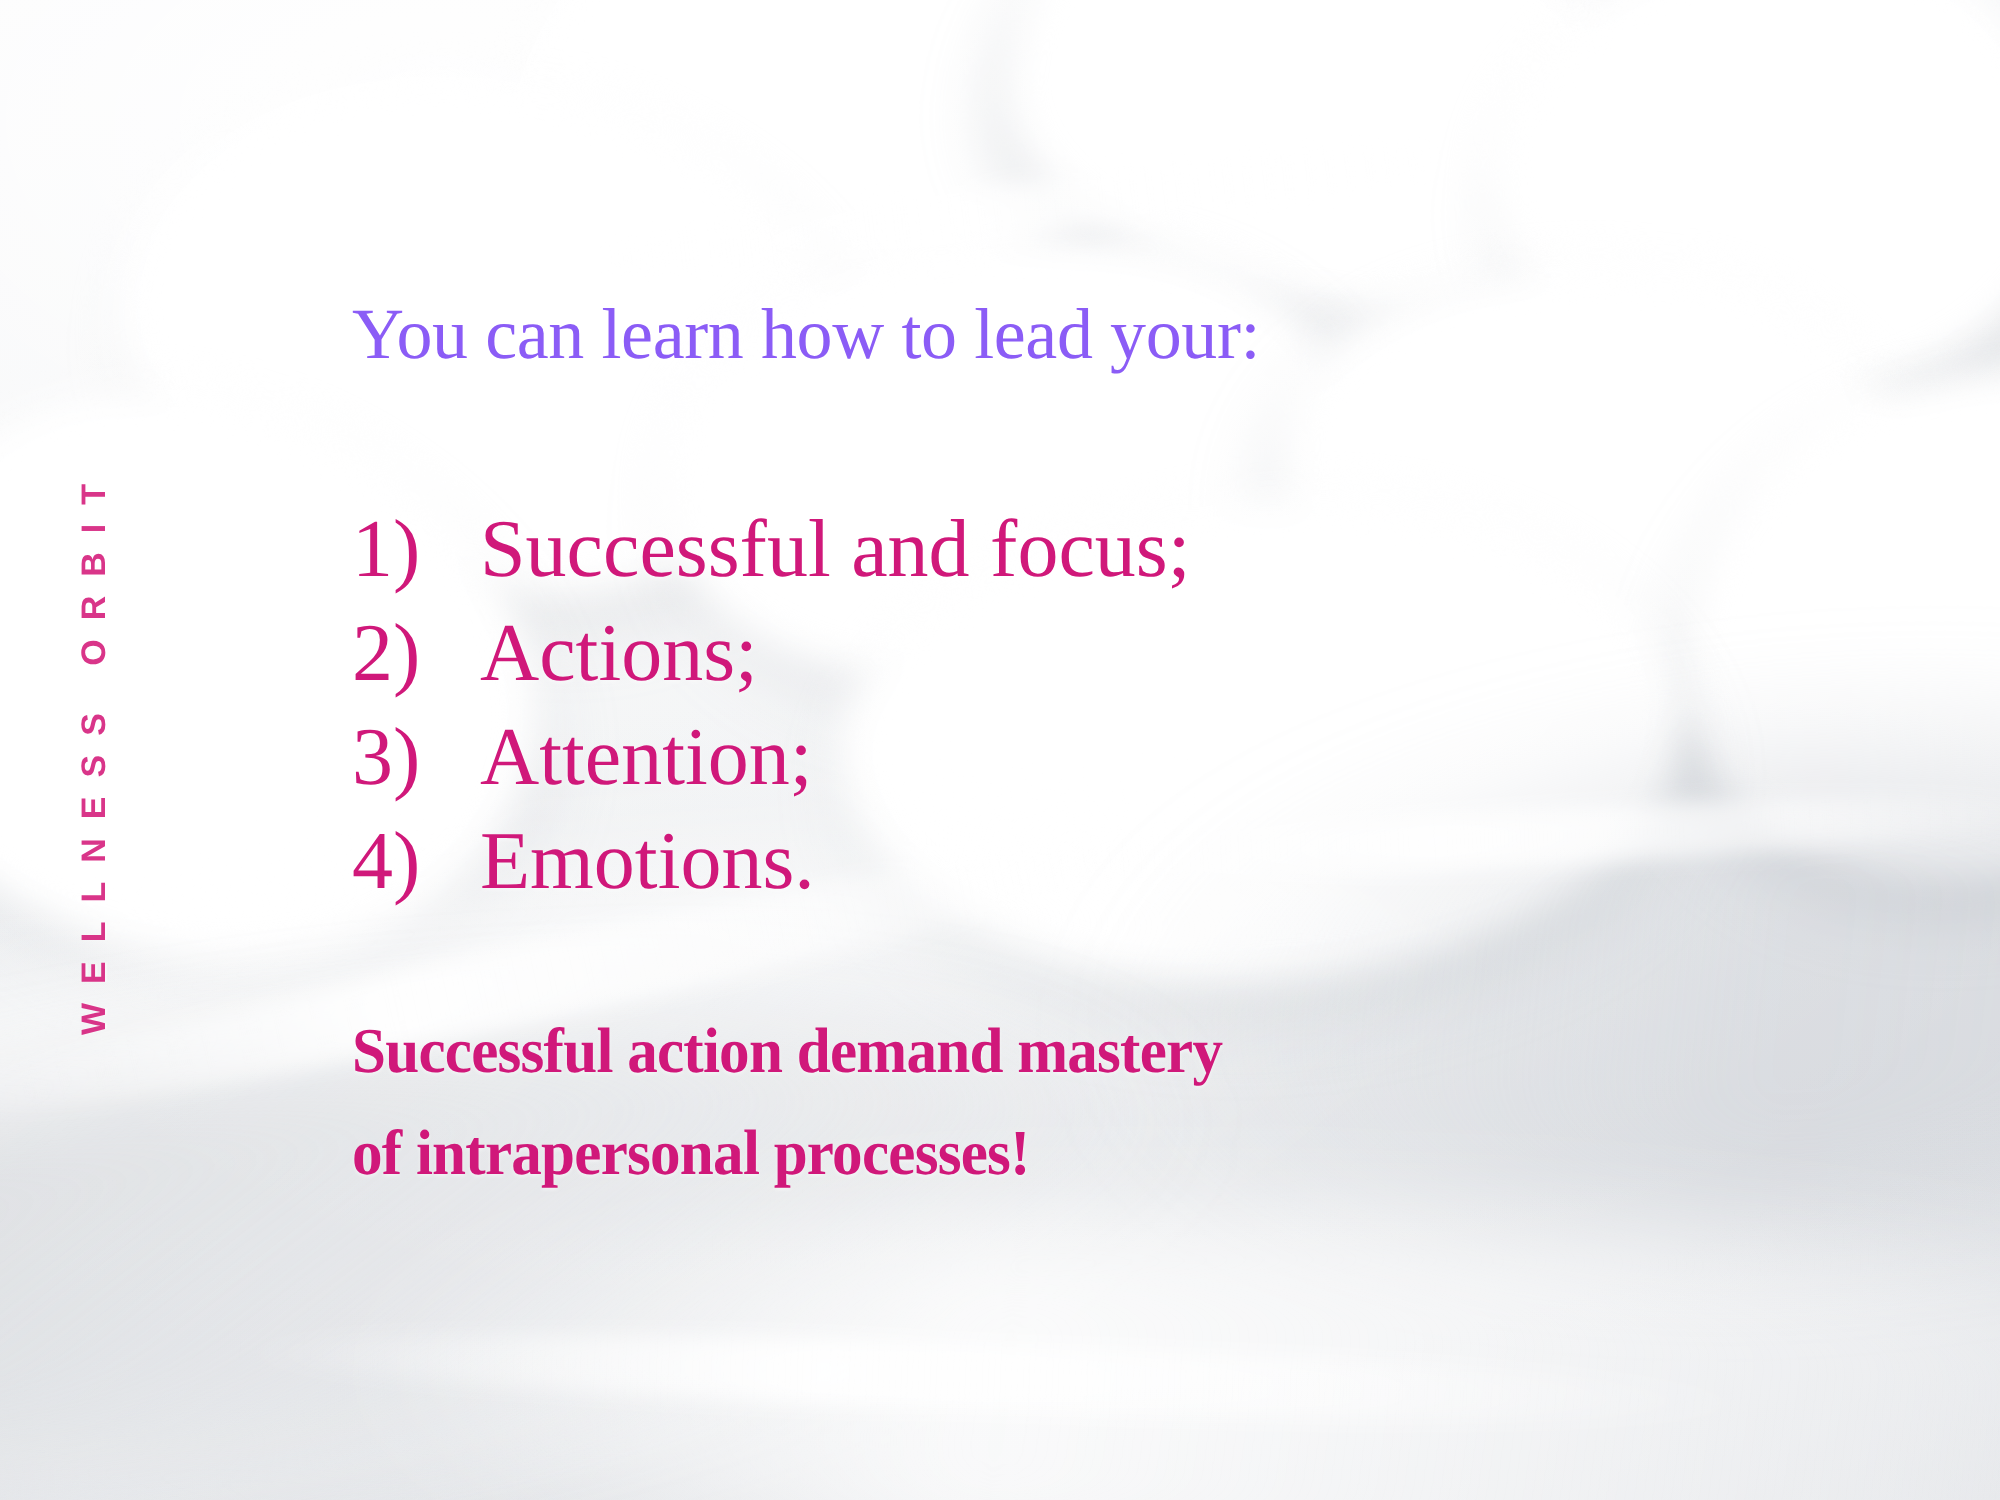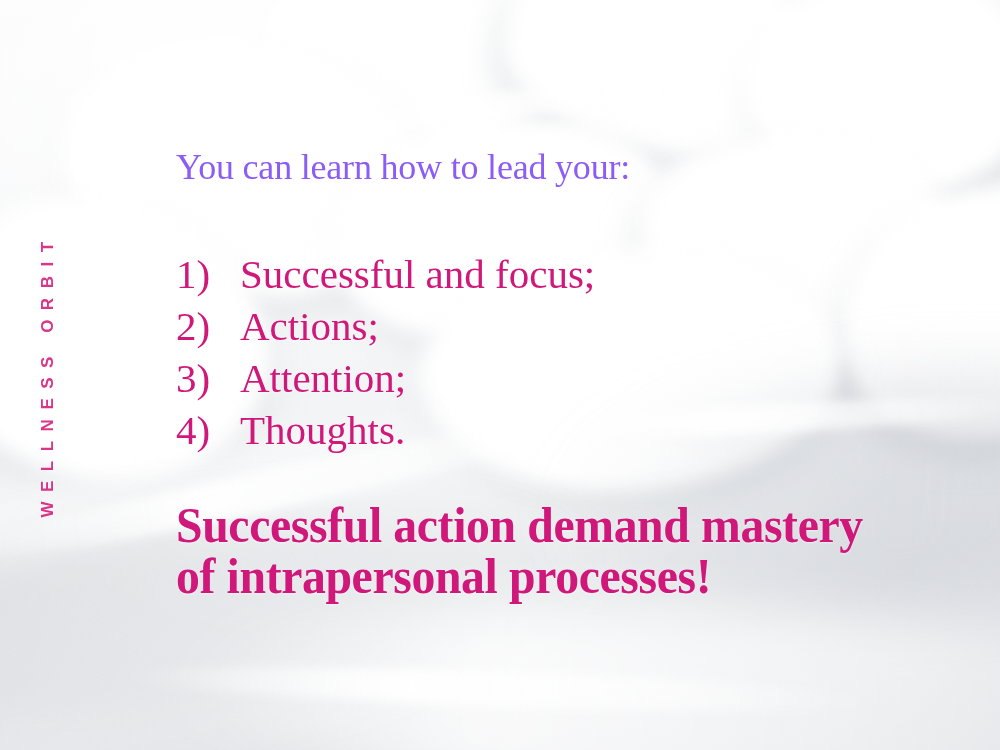--- a/index.html
+++ b/index.html
@@ -176,21 +176,21 @@
   .list-label {
     flex: 0 0 auto;
   }
 
   .closing {
     position: absolute;
     left: 0;
     top: 500px;
     color: #d0187a;
     font-family: "Liberation Serif", "DejaVu Serif", serif;
-    font-size: 50px;
+    font-size: 32px;
     font-weight: 700;
     line-height: 51px;
     letter-spacing: -0.4px;
     text-shadow: 0 1px 2px rgba(255,255,255,0.5);
   }
   .closing-line {
     display: block;
     white-space: nowrap;
     transform: scaleX(0.955);
     transform-origin: left center;
@@ -244,21 +244,21 @@
       <li class="list-item">
         <span class="list-marker">2)</span>
         <span class="list-label">Actions;</span>
       </li>
       <li class="list-item">
         <span class="list-marker">3)</span>
         <span class="list-label">Attention;</span>
       </li>
       <li class="list-item">
         <span class="list-marker">4)</span>
-        <span class="list-label">Thoughts.</span>
+        <span class="list-label">Emotions.</span>
       </li>
     </ul>
 
     <div class="closing">
       <span class="closing-line">Successful action demand mastery</span>
       <span class="closing-line">of intrapersonal processes!</span>
     </div>
 
   </div>
 </div>

